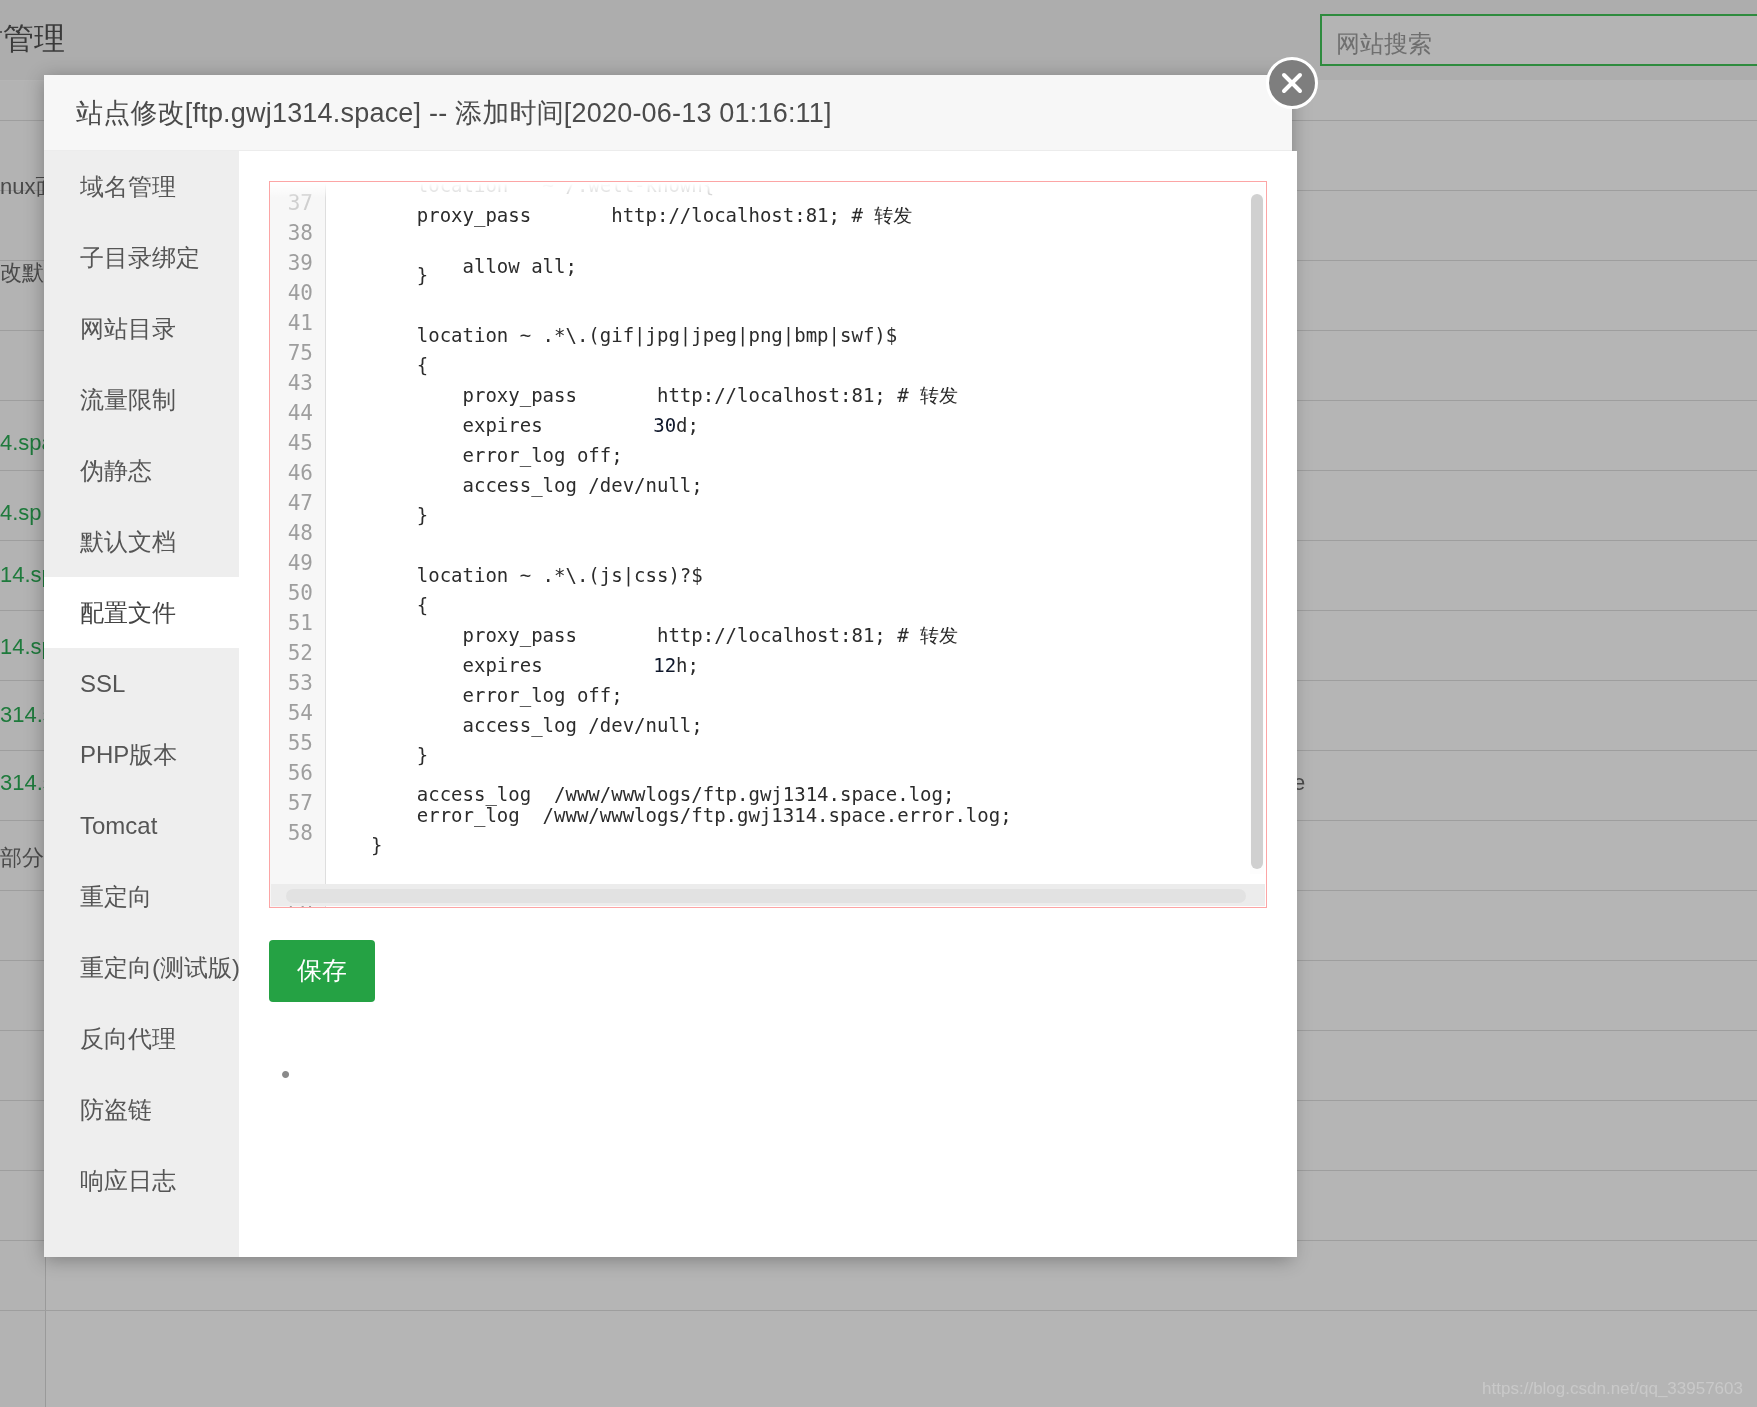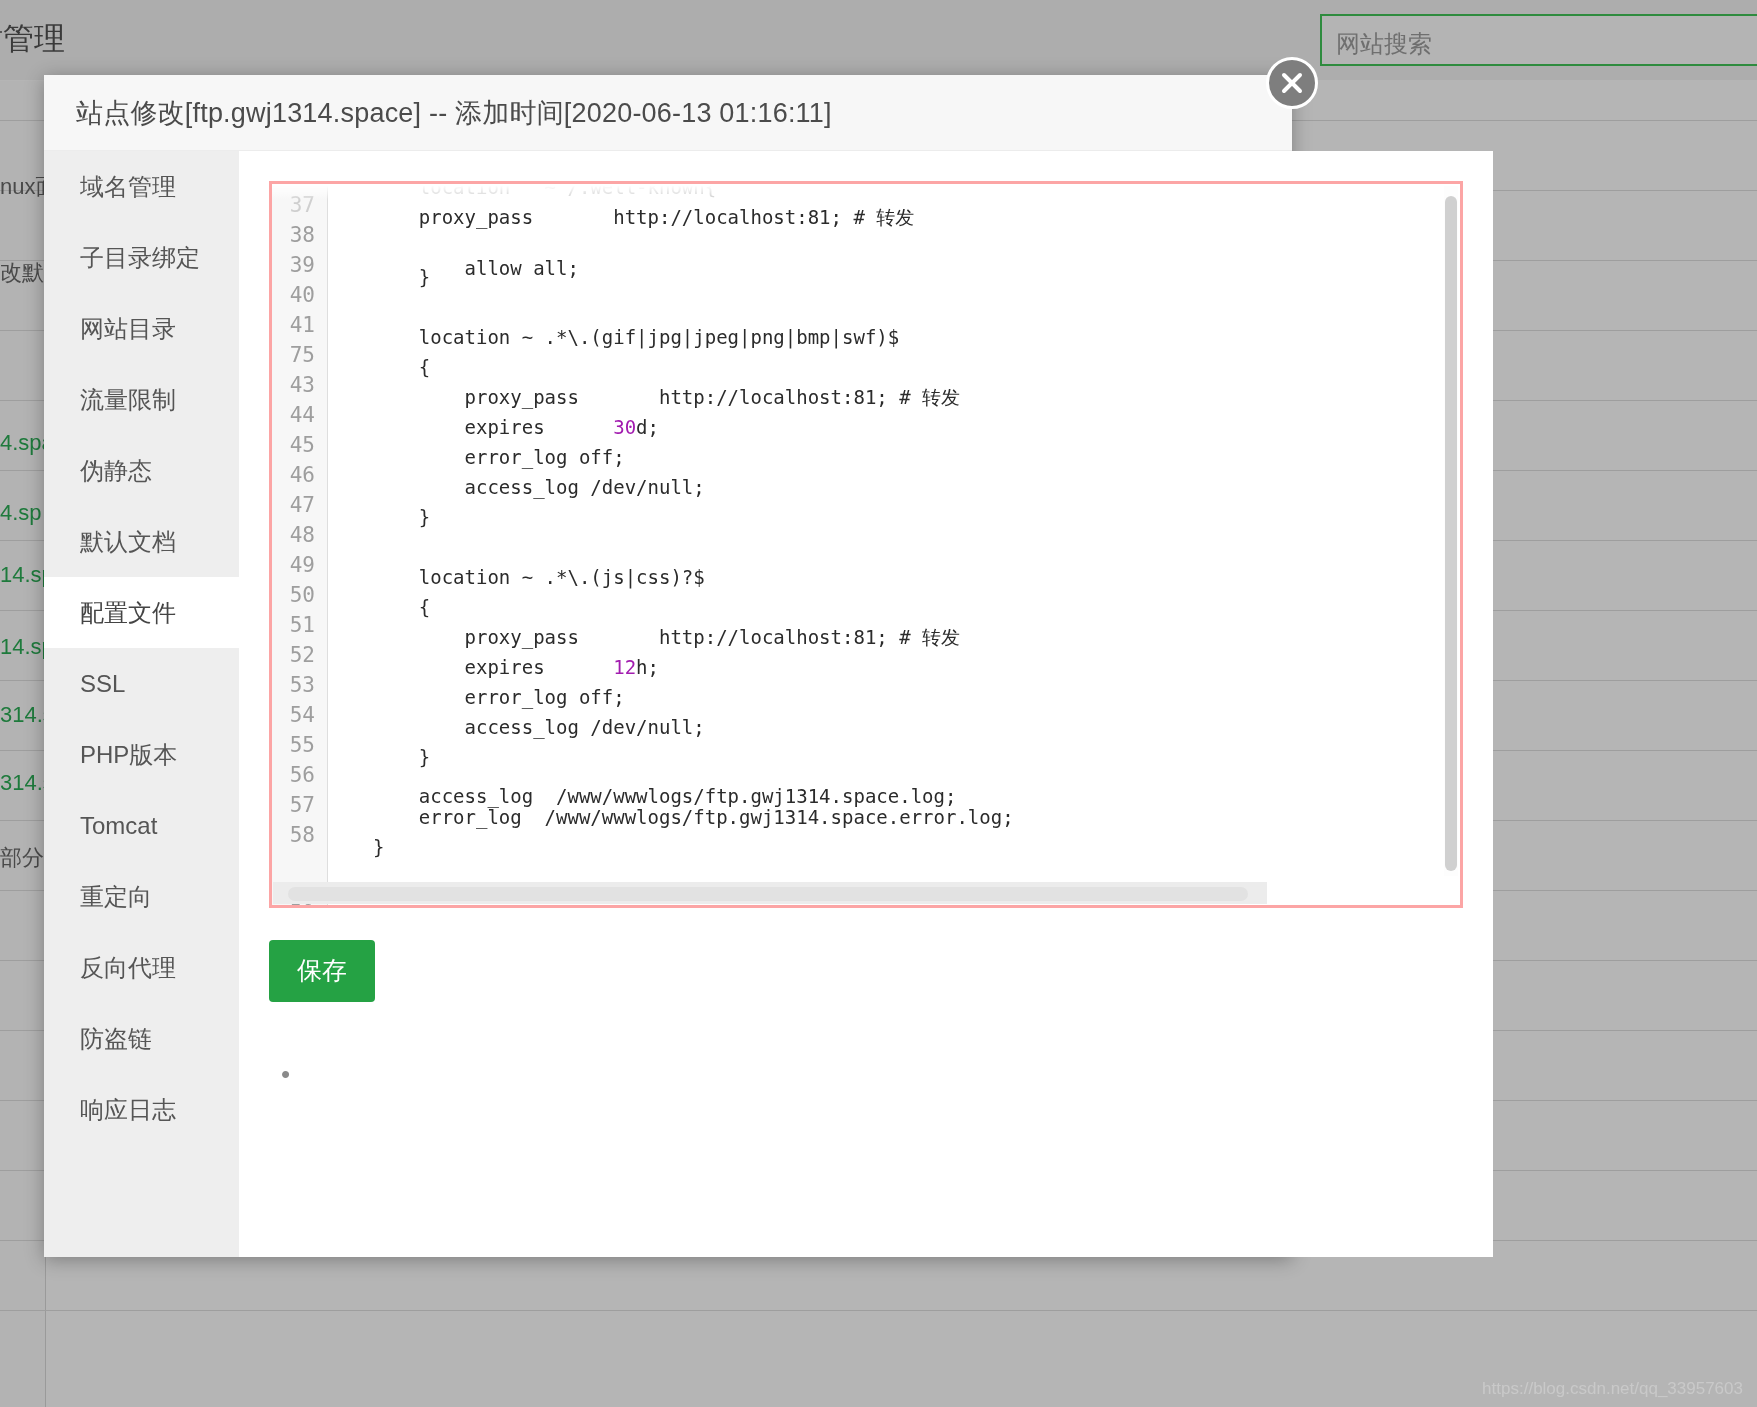--- a/index.html
+++ b/index.html
@@ -144,23 +144,23 @@
   #modal-main {
     flex: 1;
     padding: 30px 30px 0 30px;
     background: #ffffff;
     position: relative;
   }
 
   
   #editor {
     position: relative;
-    width: 1194px;
+    width: 998px;
     height: 727px;
-    border: 3px solid #fca5a5;
+    border: 1px solid #fca5a5;
     background: #ffffff;
     overflow: hidden;
     padding-left: 8px;
   }
   #gutter {
     position: absolute;
     left: 0; top: 0;
     width: 56px;
     height: 727px;
     background: #f7f7f7;
@@ -190,21 +190,21 @@
   .cl {
     position: absolute;
     left: 44px;
     font-family: "DejaVu Sans Mono", "Liberation Mono", monospace;
     font-size: 19px;
     color: #2b2b2b;
     line-height: 30px;
     height: 30px;
     white-space: pre;
   }
-  .cl .num { color: #a21caf; }
+  .cl .num { color: #0f172a; margin-left: 42px; }
   .fade-top {
     position: absolute;
     left: 0; top: 0;
     width: 100%; height: 16px;
     background: linear-gradient(to bottom, #ffffff 10%, rgba(255,255,255,0.0));
     pointer-events: none;
     z-index: 5;
   }
   
   #vscroll-track {
@@ -378,20 +378,23 @@
           <span>SSL</span>
         </div>
         <div class="side-item">
           <span>PHP版本</span>
         </div>
         <div class="side-item">
           <span>Tomcat</span>
         </div>
         <div class="side-item">
           <span>重定向</span>
+        </div>
+        <div class="side-item">
+          <span>重定向(测试版)</span>
         </div>
         <div class="side-item">
           <span>反向代理</span>
         </div>
         <div class="side-item">
           <span>防盗链</span>
         </div>
         <div class="side-item">
           <span>响应日志</span>
         </div>

